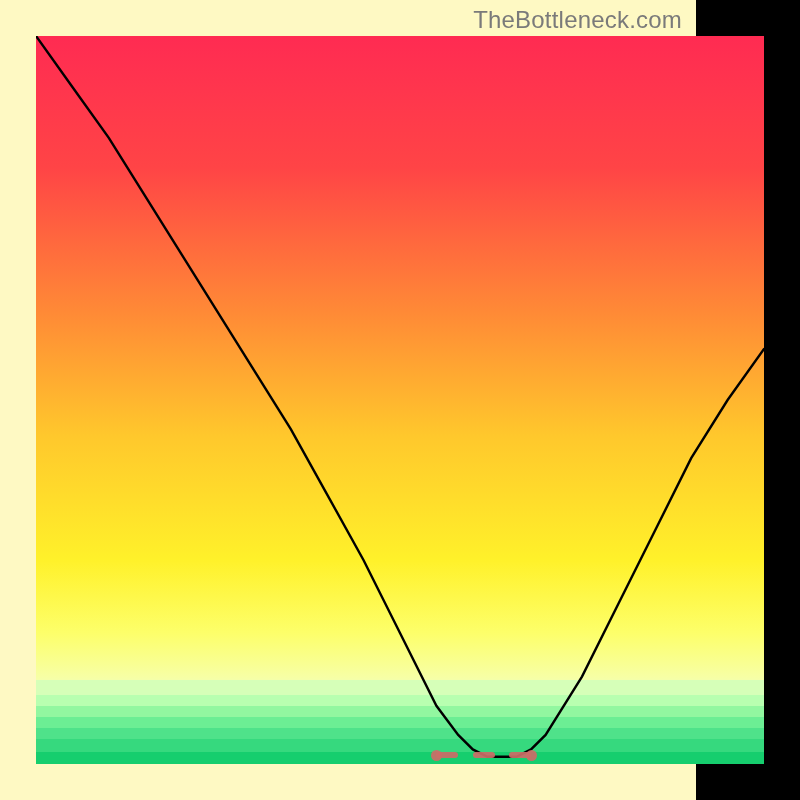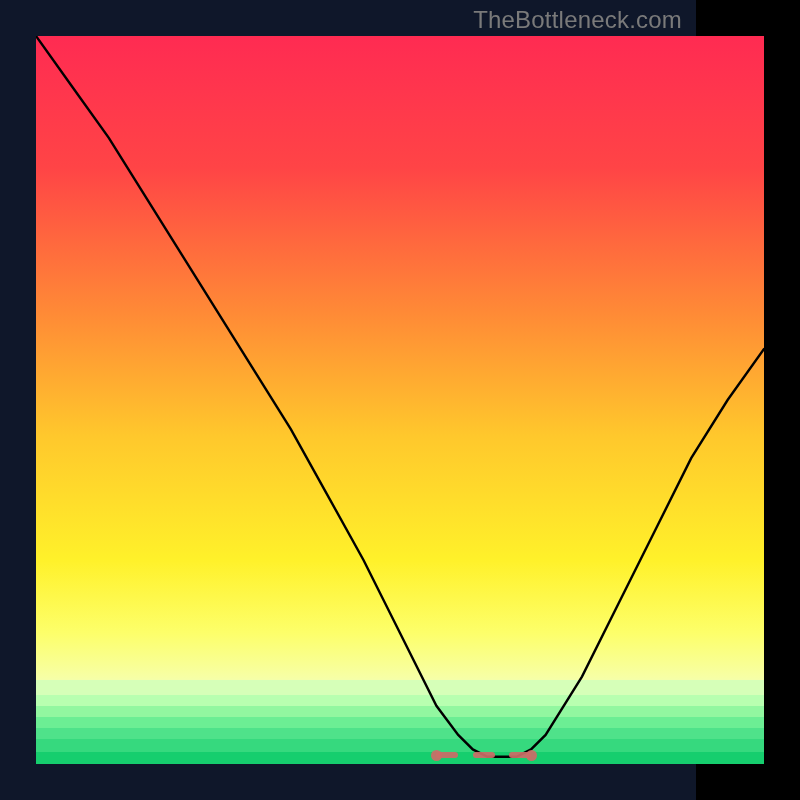--- a/index.html
+++ b/index.html
@@ -7,21 +7,21 @@
     padding: 0;
     width: 800px;
     height: 800px;
     background: #000;
     overflow: hidden;
   }
   .frame {
     position: relative;
     width: 696px;
     height: 800px;
-    background: #0f172a;
+    background: #fef9c3;
   }
   .watermark {
     position: absolute;
     top: 6px;
     right: 14px;
     font-family: Arial, Helvetica, sans-serif;
     font-size: 24px;
     color: #7a7a7a;
     letter-spacing: 0.2px;
     z-index: 10;

